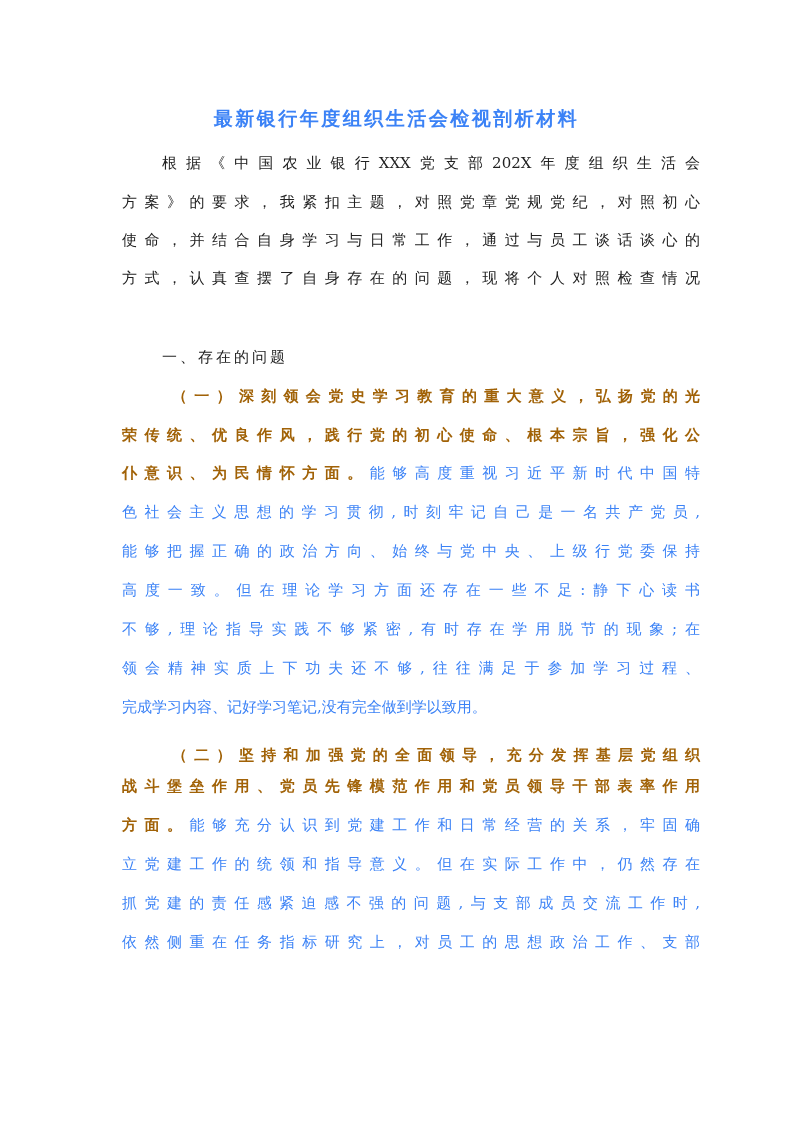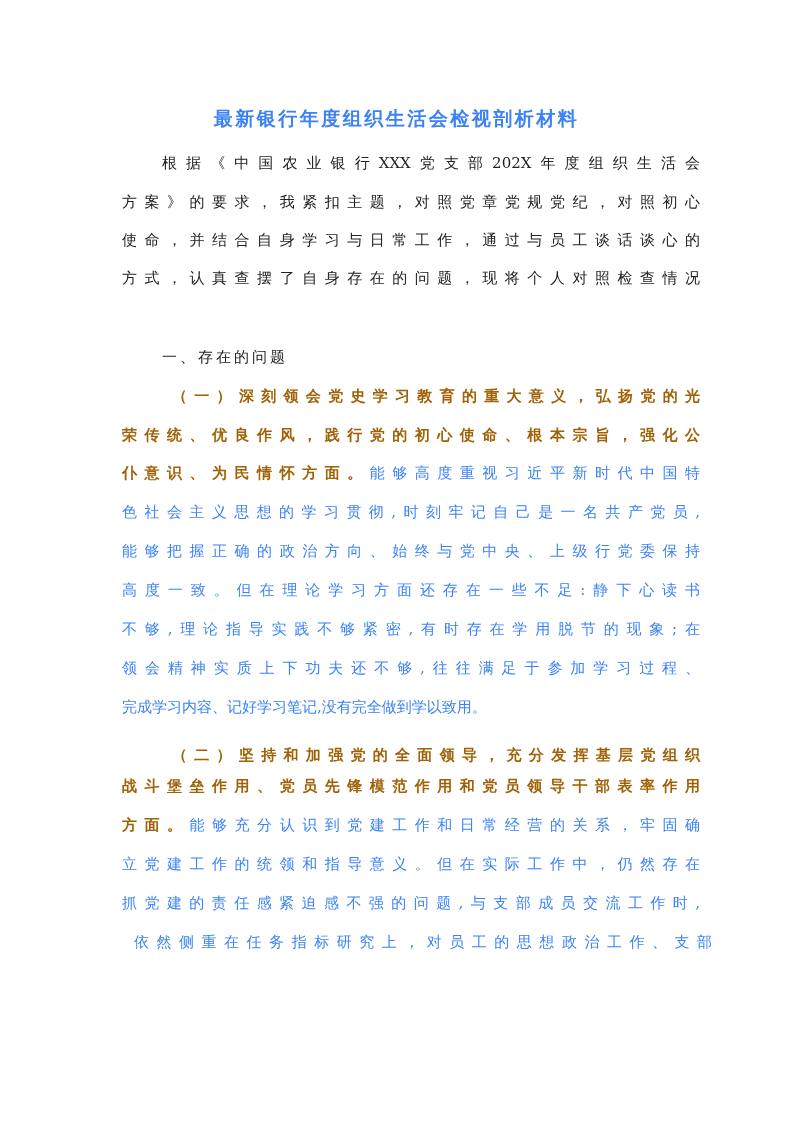--- a/index.html
+++ b/index.html
@@ -63,16 +63,16 @@
   </div>
   <div class="line" style="top:811px;">
     <span class="b">方面。</span><span class="n">能够充分认识到党建工作和日常经营的关系，牢固确</span>
   </div>
   <div class="line" style="top:850px;">
     <span class="n">立党建工作的统领和指导意义。但在实际工作中，仍然存在</span>
   </div>
   <div class="line" style="top:889px;">
     <span class="n">抓党建的责任感紧迫感不强的问题,与支部成员交流工作时,</span>
   </div>
-  <div class="line" style="top:928px;margin-left:12px;">
+  <div class="line" style="top:928px;">
     <span class="n">依然侧重在任务指标研究上，对员工的思想政治工作、支部</span>
   </div>
 </div>
 
 </body></html>

